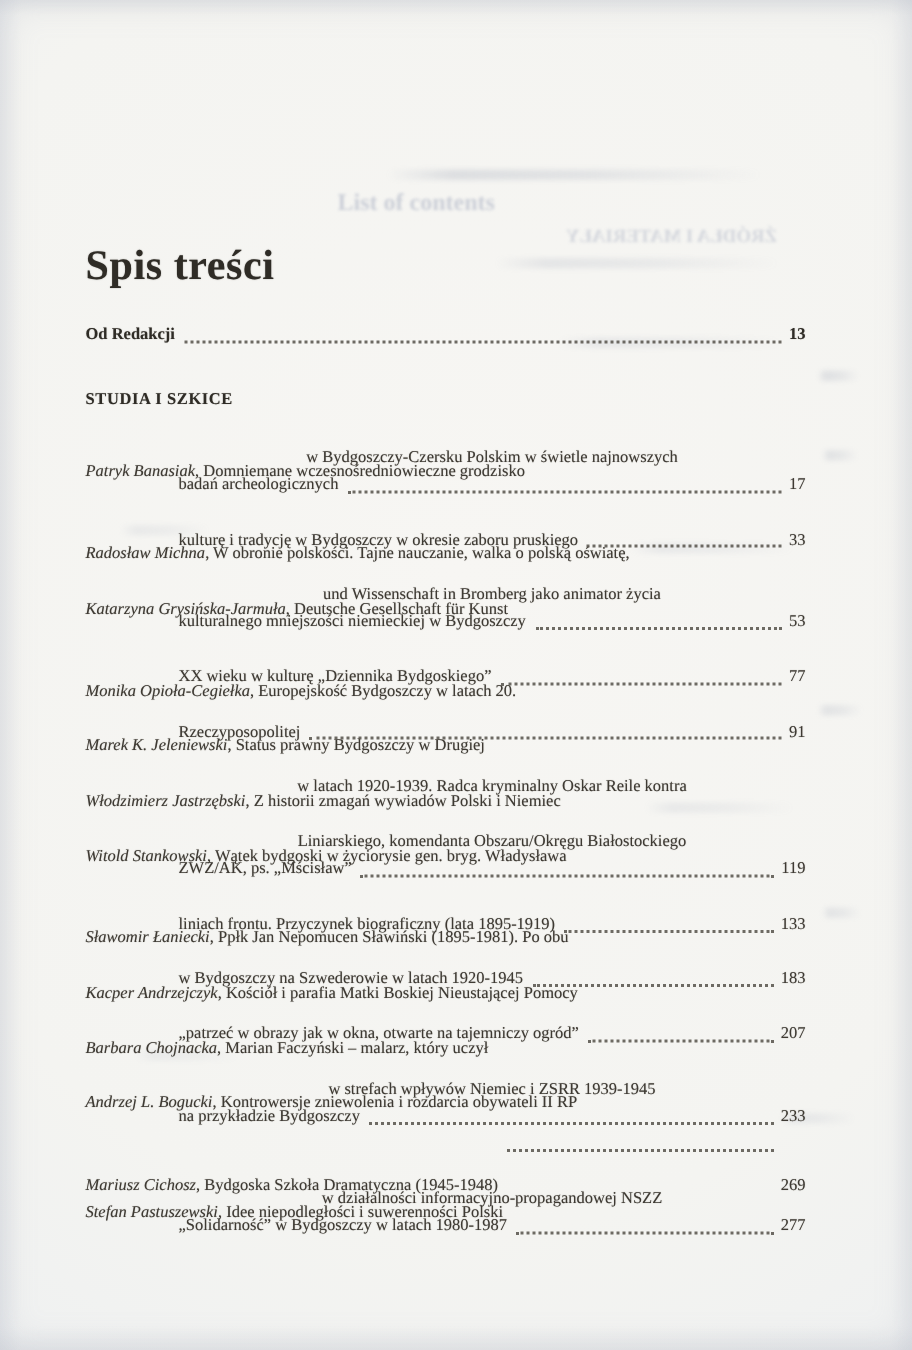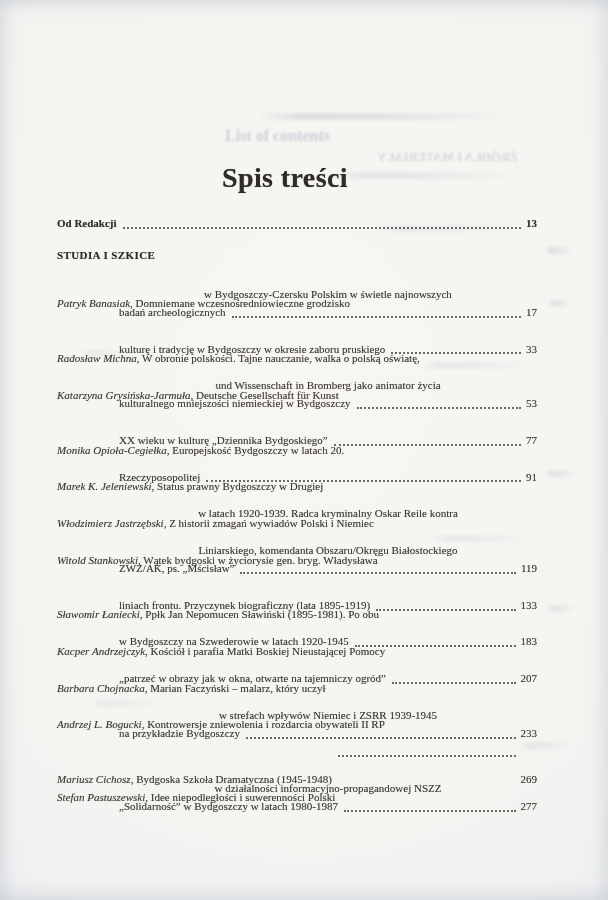--- a/index.html
+++ b/index.html
@@ -20,22 +20,22 @@
     background:
       linear-gradient(180deg, rgba(200,205,214,.28) 0px, rgba(200,205,214,0) 10px),
       linear-gradient(90deg, rgba(205,210,220,.25) 0px, rgba(205,210,220,0) 14px),
       linear-gradient(270deg, rgba(205,210,220,.22) 0px, rgba(205,210,220,0) 14px),
       linear-gradient(0deg, rgba(200,205,214,.22) 0px, rgba(200,205,214,0) 16px),
       radial-gradient(ellipse 120% 90% at 50% 42%, #f7f6f3 0%, var(--paper) 55%, #eef0f1 82%, var(--edge) 100%);
     box-shadow:inset 0 0 24px rgba(150,156,170,.25);
   }
   
   .title{
-    position:absolute;left:45px;top:162px;width:480px;
-    text-align:center;
+    position:absolute;left:57px;top:162px;width:480px;
+    text-align:left;
     font-size:28px;font-weight:700;letter-spacing:.4px;
     color:var(--ink-bold);
     text-shadow:0 0 .8px rgba(47,44,38,.55);
   }
   
   .content{
     position:absolute;left:57px;top:214px;width:480px;
     font-size:11px;line-height:18.3px;
     text-shadow:0 0 .7px rgba(62,58,51,.45);
   }
@@ -51,21 +51,21 @@
     align-self:flex-end;
     border-bottom:2px dotted var(--leader);
     margin:0 5px 3.5px 6px;
     opacity:.85;
   }
   .pagenum{text-align:right;}
   .row-odredakcji{font-weight:700;color:var(--ink-bold);}
   .section-heading{
     font-weight:700;color:var(--ink-bold);
     letter-spacing:.4px;
-    margin-top:14px;height:18.3px;
+    margin-top:25px;height:18.3px;
   }
   .entries{margin-top:1.8px;}
   
   .ghost-heading{
     position:absolute;left:205px;top:127px;width:145px;
     font-size:16px;font-weight:700;text-align:center;
     color:var(--ghost);opacity:.55;filter:blur(1px);
   }
   .ghost-mirrored{
     position:absolute;left:338px;top:150px;width:180px;

